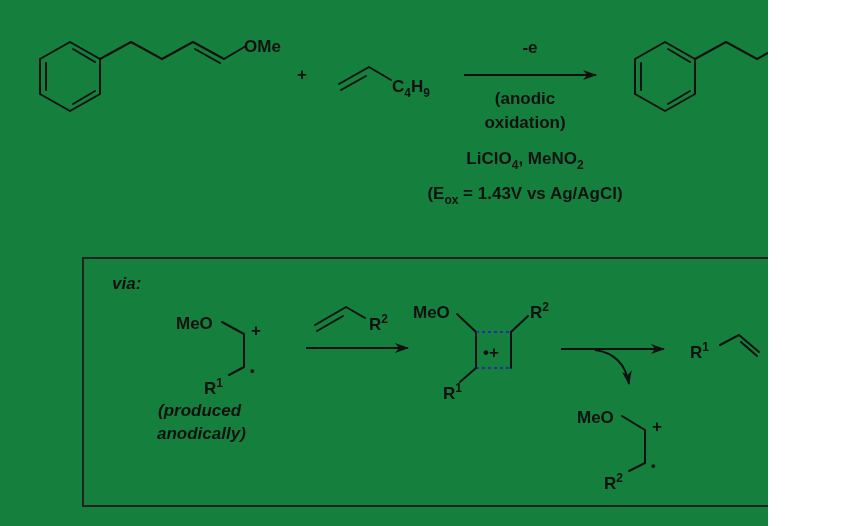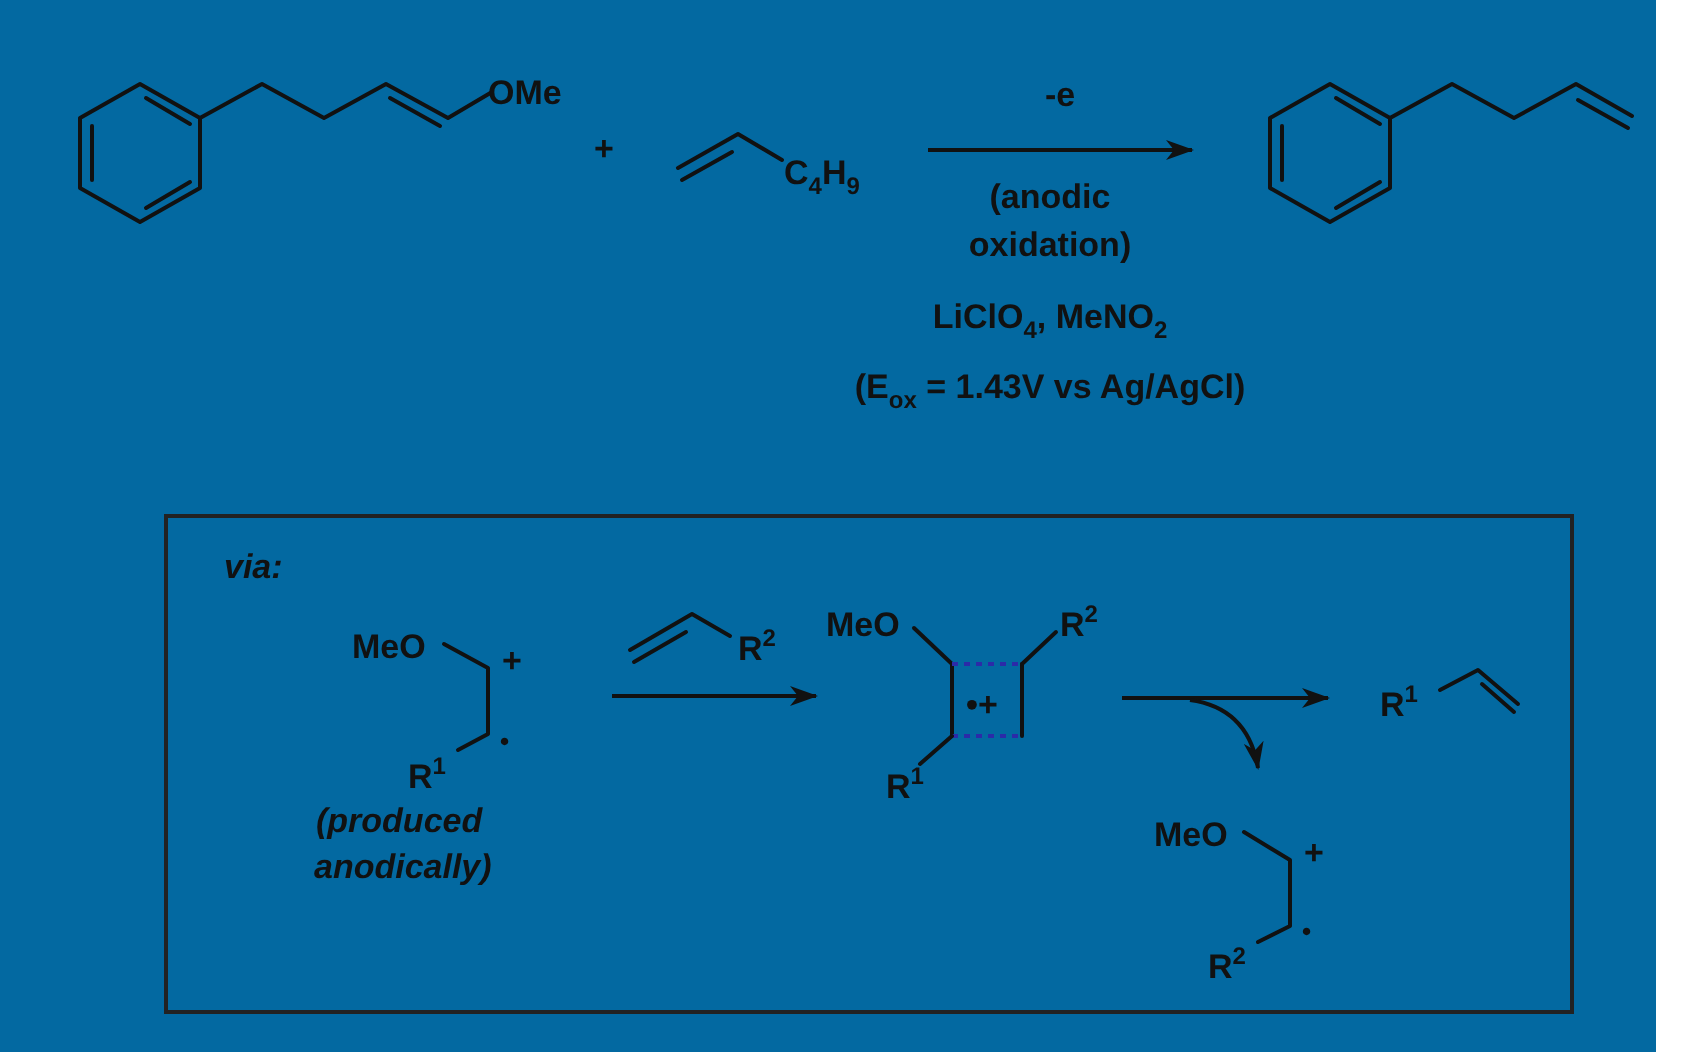--- a/index.html
+++ b/index.html
@@ -1,16 +1,16 @@
 <!DOCTYPE html>
 <html><head>
 <meta charset="utf-8">
 <style>
   html, body { margin: 0; padding: 0; background: #ffffff; }
-  #stage { position: relative; width: 828px; height: 526px; background: #0369a1; overflow: hidden; }
+  #stage { position: relative; width: 768px; height: 526px; background: #15803d; overflow: hidden; }
   svg text { font-family: "Liberation Sans", sans-serif; font-weight: bold; fill: #111; }
   .bond { stroke: #111; stroke-width: 2; fill: none; stroke-linecap: round; stroke-linejoin: round; }
   .dash { stroke: #2b2ba8; stroke-width: 2; stroke-dasharray: 3 3; fill: none; }
   .it { font-style: italic; }
 </style>
 </head>
 <body>
 
 <div id="stage">
 <svg width="848" height="526" viewBox="0 0 848 526" xmlns="http://www.w3.org/2000/svg">

